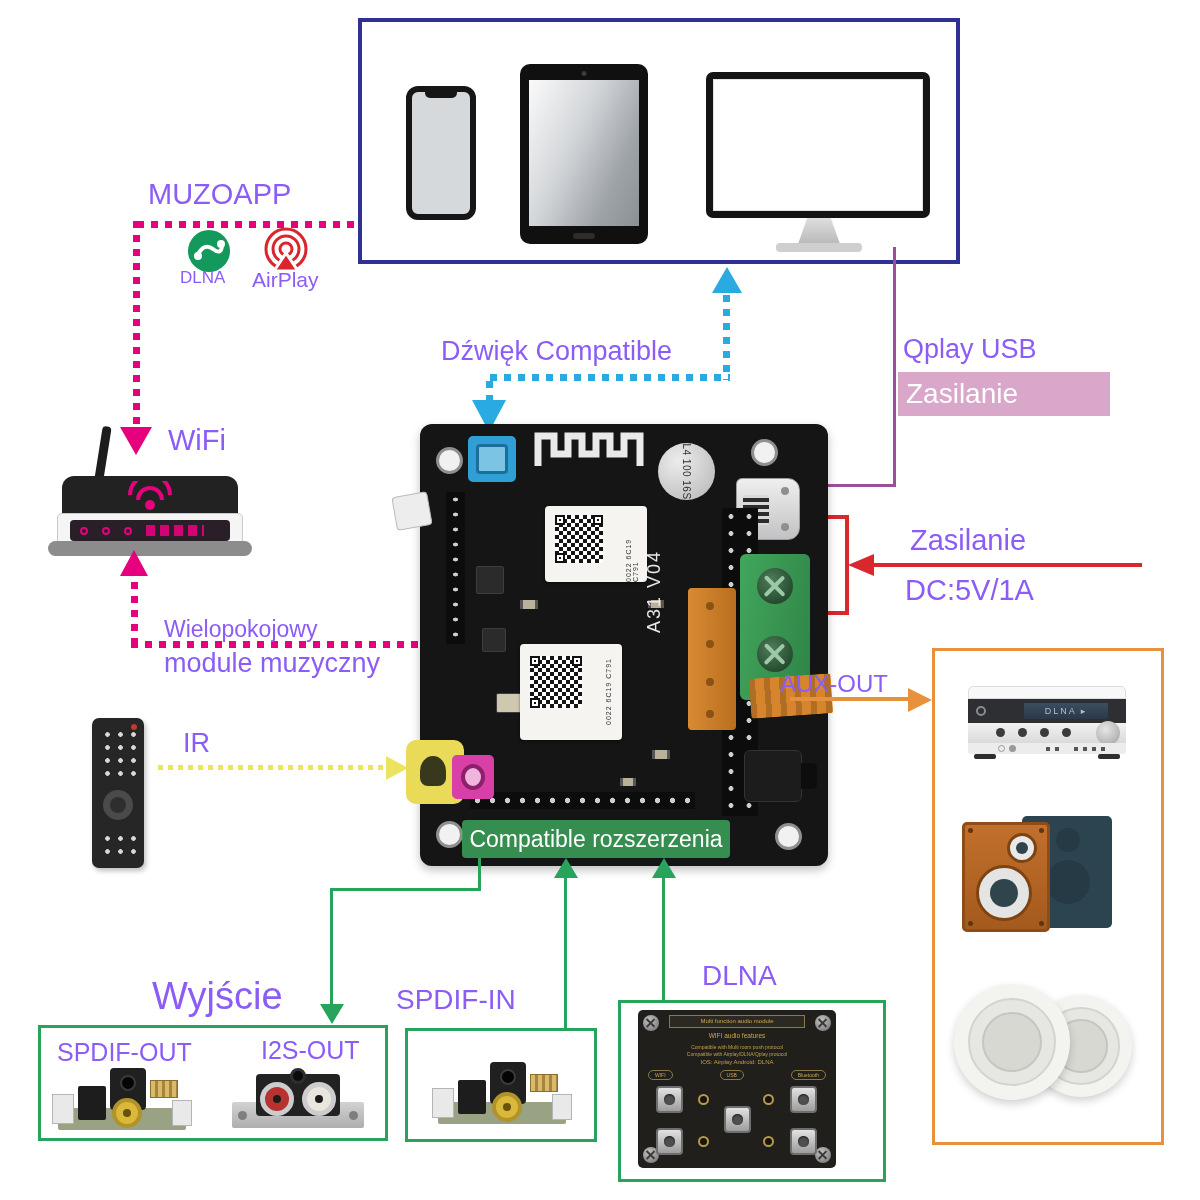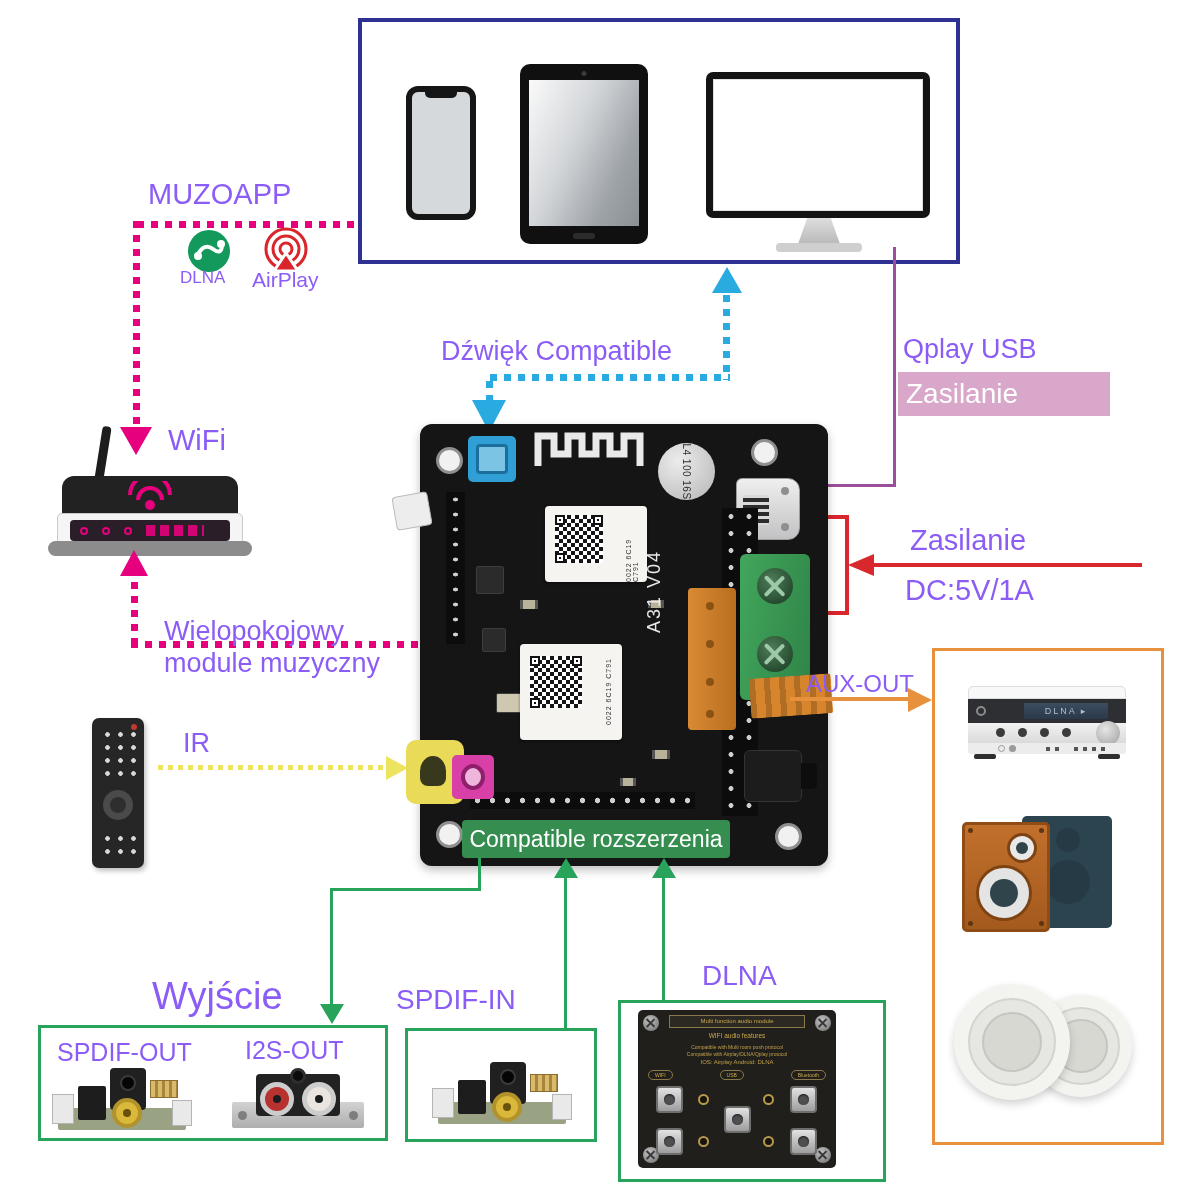--- a/index.html
+++ b/index.html
@@ -213,21 +213,21 @@
   <span class="rdot"></span>
   <span class="rports"></span>
 </div>
 <div class="router-base"></div>
 <div class="lbl" style="left:168px;top:424px;font-size:29px">WiFi</div>
 
 <div class="tri up" style="left:120px;top:550px;--tw:14px;--th:26px;--c:var(--magenta,#e6007e)"></div>
 <div class="dv" style="left:131px;top:582px;height:66px;--c:var(--magenta,#e6007e)"></div>
 <div class="dh" style="left:131px;top:641px;width:332px;--c:var(--magenta,#e6007e)"></div>
 <div class="dv" style="left:456px;top:641px;height:122px;--c:var(--magenta,#e6007e)"></div>
-<div class="lbl" style="left:164px;top:616px;font-size:27px">Wielopokojowy</div>
+<div class="lbl" style="left:164px;top:616px;font-size:23px">Wielopokojowy</div>
 <div class="lbl" style="left:164px;top:648px;font-size:27px">module muzyczny</div>
 
 <div class="lbl" style="left:441px;top:336px;font-size:27px">Dźwięk Compatible</div>
 <div class="tri up" style="left:712px;top:267px;--tw:15px;--th:26px;--c:var(--blue,#29abe2)"></div>
 <div class="dv" style="left:723px;top:295px;height:85px;--c:var(--blue,#29abe2)"></div>
 <div class="dh" style="left:490px;top:374px;width:240px;--c:var(--blue,#29abe2)"></div>
 <div class="dv" style="left:486px;top:381px;height:22px;--c:var(--blue,#29abe2)"></div>
 <div class="tri down" style="left:472px;top:400px;--tw:17px;--th:32px;--c:var(--blue,#29abe2)"></div>
 
 <div class="lbl" style="left:903px;top:334px;font-size:27px">Qplay USB</div>
@@ -305,21 +305,21 @@
 </div>
 <div class="oconn"></div>
 <div class="flexc"></div>
 <div class="ir-recv"></div>
 <div class="mag-conn"></div>
 <div class="jack"></div>
 <div class="exp-bar">
     <span>Compatible rozszerzenia</span>
   </div>
 
-<div class="lbl" style="left:806px;top:670px;font-size:24px">AUX-OUT</div>
+<div class="lbl" style="left:780px;top:670px;font-size:24px">AUX-OUT</div>
 <div class="sline" style="left:790px;top:697px;width:122px;height:4px;--c:var(--orange,#e8913c)"></div>
 <div class="tri right" style="left:908px;top:688px;--tw:12px;--th:24px;--c:var(--orange,#e8913c)"></div>
 
 <div class="orange-box"></div>
 <div class="amp">
   <div class="r1"></div>
   <div class="r2">
     <span class="pwr"></span>
     <span class="disp">DLNA ▸</span>
   </div>
@@ -350,21 +350,21 @@
 <div class="sline" style="left:330px;top:888px;width:3px;height:118px;--c:var(--green,#27a35c)"></div>
 <div class="tri down" style="left:320px;top:1004px;--tw:12px;--th:20px;--c:var(--green,#27a35c)"></div>
 <div class="tri up" style="left:554px;top:858px;--tw:12px;--th:20px;--c:var(--green,#27a35c)"></div>
 <div class="sline" style="left:564px;top:876px;width:3px;height:152px;--c:var(--green,#27a35c)"></div>
 <div class="tri up" style="left:652px;top:858px;--tw:12px;--th:20px;--c:var(--green,#27a35c)"></div>
 <div class="sline" style="left:662px;top:876px;width:3px;height:124px;--c:var(--green,#27a35c)"></div>
 
 <div class="lbl" style="left:152px;top:975px;font-size:38px">Wyjście</div>
 <div class="gbox" style="left:38px;top:1025px;width:350px;height:116px">
   <div class="lbl" style="left:16px;top:10px;font-size:25px">SPDIF-OUT</div>
-  <div class="lbl" style="left:204px;top:8px;font-size:25px">I2S-OUT</div>
+  <div class="lbl" style="left:220px;top:8px;font-size:25px">I2S-OUT</div>
 </div>
 <div class="optmod" style="left:52px;top:1068px">
   <div class="base"></div>
     <div class="tabL"></div>
     <div class="tabR"></div>
   <div class="blk"></div>
     <div class="tower"></div>
   <div class="rca"></div>
     <div class="gold"></div>
 </div>

